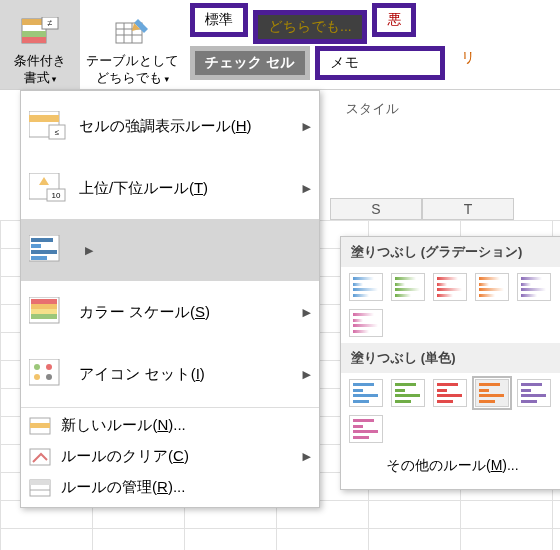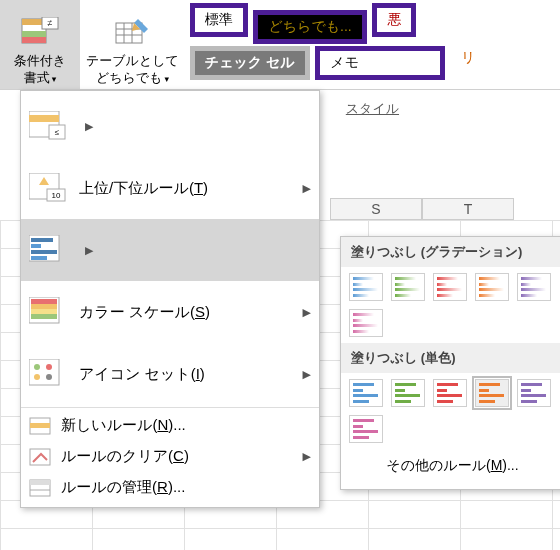--- a/index.html
+++ b/index.html
@@ -32,33 +32,32 @@
 .dropdown-caret { font-size: 9px; margin-left: 2px; }
 .styles-area { flex: 1; padding: 2px 4px; position: relative; }
 .style-box {
   display: inline-block;
   border: 5px solid #4c1d95;
   padding: 3px 10px;
   margin: 1px;
   font-size: 14px;
   vertical-align: top;
 }
-.style-box.yellow { color: #a88700; background: #000000; margin-top: 8px; }
+.style-box.yellow { color: #a88700; background: #404040; margin-top: 8px; }
 .style-box.red { color: #b00000; }
 .style-box.check { background: #7a7a7a; color: #fff; border-color:#bbb; font-weight: bold; }
 .style-box.memo { width: 130px; background:#fff; }
 .style-box.link { color: #d06000; border: none; }
 .styles-label {
   position: absolute;
   top: 100px;
   left: 50%;
   transform: translateX(-50%);
   color: #5b5b5b;
   font-size: 13px;
-  text-decoration: underline;
 }
 
 .grid {
   position: absolute;
   top: 170px; left: 0; right: 0; bottom: 0;
 }
 .col-head {
   position: absolute;
   top: 28px;
   height: 22px;
@@ -184,20 +183,21 @@
 
 <div class="menu">
 
   <div class="menu-item big">
     <svg class="mic" viewBox="0 0 38 30">
       <rect x="0" y="0" width="30" height="26" fill="#fff" stroke="#aaa"></rect>
       <rect x="0" y="4" width="30" height="7" fill="#f2c36b"></rect>
       <rect x="20" y="14" width="16" height="14" fill="#fff" stroke="#aaa"></rect>
       <text x="28" y="24" font-size="8" text-anchor="middle">≤</text>
     </svg>
+    <span class="lbl"><span>セルの強調表示ルール</span>(<span class="underline">H</span>)</span>
     <span class="arrow">▶</span>
   </div>
 
   <div class="menu-item big">
     <svg class="mic" viewBox="0 0 38 30">
       <rect x="0" y="0" width="30" height="26" fill="#fff" stroke="#aaa"></rect>
       <path d="M15 4 L20 12 L10 12 Z" fill="#f2c36b"></path>
       <rect x="18" y="16" width="18" height="12" fill="#fff" stroke="#aaa"></rect>
       <text x="27" y="25" font-size="8" text-anchor="middle">10</text>
     </svg>

